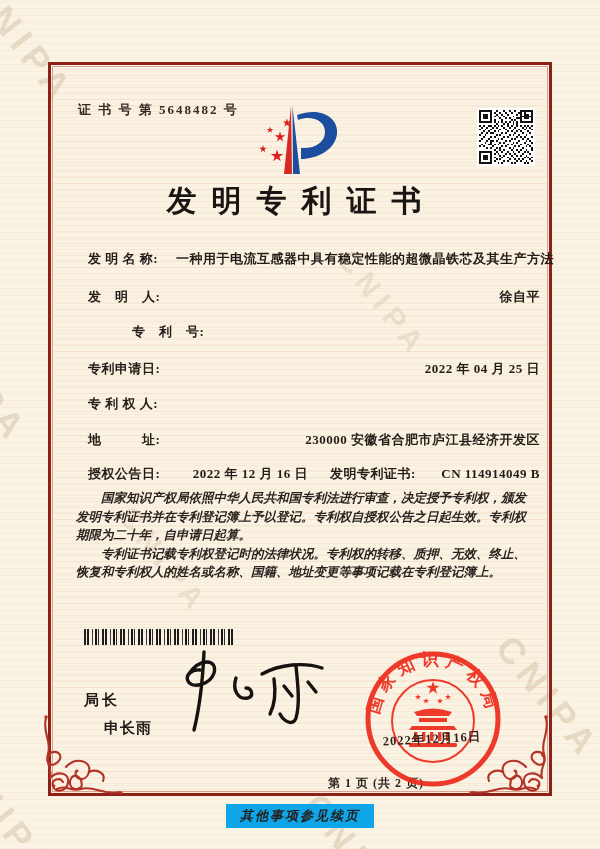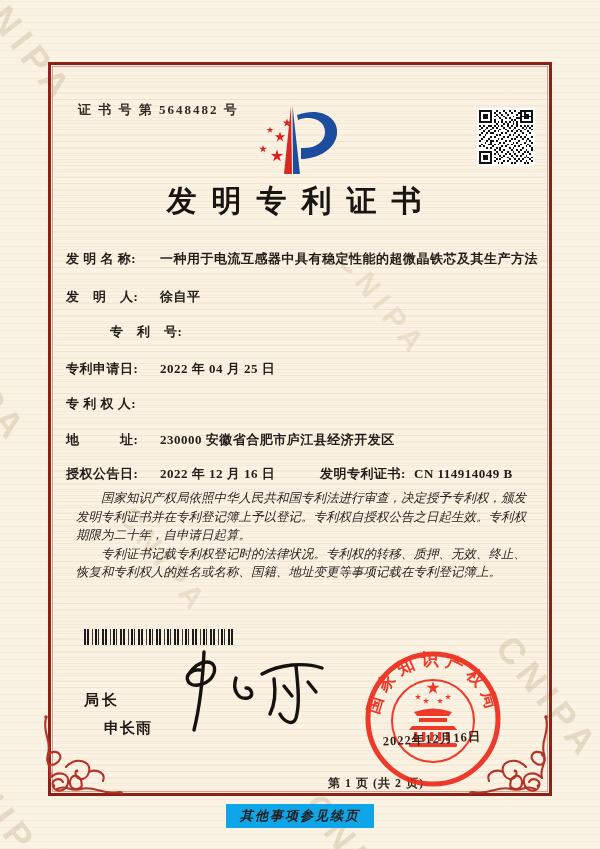--- a/index.html
+++ b/index.html
@@ -47,33 +47,33 @@
   }
   .logo{position:absolute;left:247px;top:104px;z-index:4;}
   .qr{position:absolute;left:477px;top:108px;width:54px;height:54px;z-index:4;background:#fff;padding:2px;}
   .title{
     position:absolute;left:48px;top:181px;width:492px;z-index:4;
     text-align:center;font-size:30px;font-weight:bold;color:#181512;
     letter-spacing:0.5em;text-indent:0.5em;
   }
   
   .frow{
-    position:absolute;left:66px;width:452px;z-index:4;display:flex;
-    font-size:13px;font-weight:600;color:#221d18;letter-spacing:0.5px;line-height:17px;gap:6px;
+    position:absolute;left:88px;width:452px;z-index:4;display:flex;
+    font-size:13px;font-weight:600;color:#221d18;letter-spacing:0.5px;line-height:17px;
   }
   .flabel{flex:0 0 88px;white-space:nowrap;}
-  .fvalue{flex:1;white-space:nowrap;}
+  .fvalue{flex:1;white-space:nowrap;text-align:right;}
   .grant2{margin-left:22px;}
   .r1{top:250px;} .r2{top:288px;} .r3{top:323px;margin-left:44px;} .r4{top:360px;}
   .r5{top:395px;flex-direction:column;} .r6{top:431px;} .r7{top:465px;}
   
   .paras{
     position:absolute;left:76px;top:489px;width:456px;z-index:4;
     font-size:12.5px;line-height:18.5px;color:#2a2420;
-    font-style:italic;font-weight:400;
+    font-style:italic;font-weight:700;
   }
   .paras p{margin:0;text-indent:2em;}
   
   .barcode{
     position:absolute;left:84px;top:629px;width:152px;height:16px;z-index:4;
     background:repeating-linear-gradient(90deg,
       #1c1c1c 0 2px, transparent 2px 3px,
       #1c1c1c 3px 5px, transparent 5px 8px,
       #3a3a3a 8px 9px, transparent 9px 11px,
       #141414 11px 13px, transparent 13px 14px,

